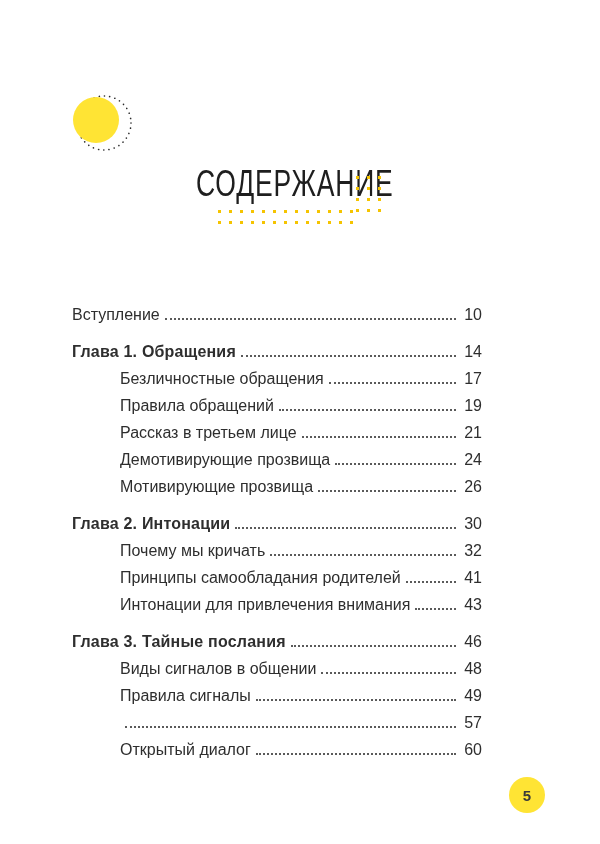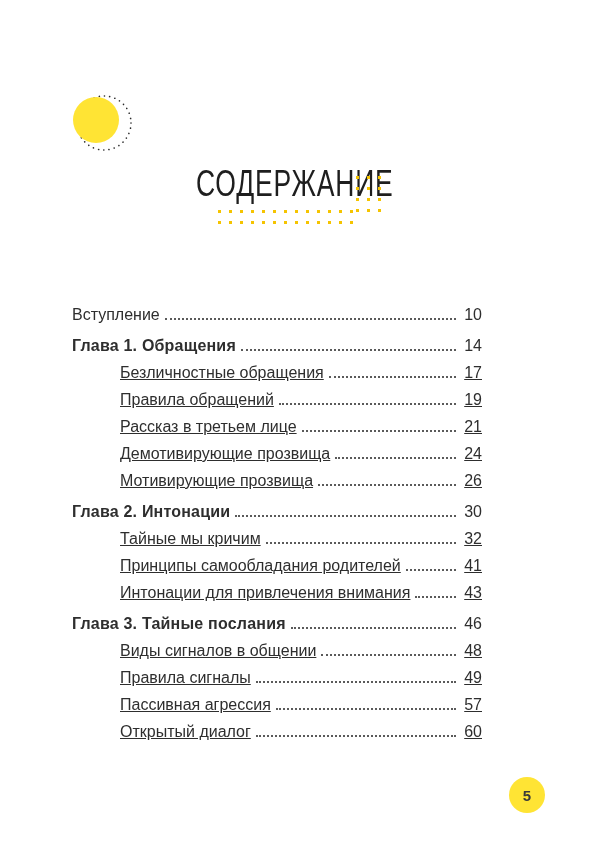--- a/index.html
+++ b/index.html
@@ -41,22 +41,22 @@
   .dots-right{left:352px;top:172px;width:30px;height:42px;}
   .dots-below{left:214px;top:206px;width:140px;height:21px;}
 
   
   .toc{position:absolute;left:72px;top:306px;width:410px;}
   .toc-row{
     display:flex;align-items:baseline;
     font-size:16px;line-height:18px;margin-bottom:9px;
     white-space:nowrap;
   }
-  .toc-row.gap{margin-top:13px;}
-  .toc-row.sub{padding-left:48px;text-decoration:underline;}
+  .toc-row.gap{margin-top:19px;}
+  .toc-row.sub{padding-left:48px;}
   .toc-row.bold .toc-label{font-weight:bold;letter-spacing:0.2px;}
   .toc-label{flex:0 0 auto;}
   .toc-leader{
     flex:1 1 auto;min-width:18px;
     border-bottom:2px dotted #5a5a5a;
     margin:0 4px 2px 5px;height:0;
     align-self:flex-end;margin-bottom:4px;
   }
   .toc-page{flex:0 0 auto;min-width:22px;text-align:right;}
 
@@ -119,21 +119,21 @@
     <span class="toc-label">Мотивирующие прозвища</span>
     <span class="toc-leader"></span>
     <span class="toc-page">26</span>
   </div>
     <div class="toc-row bold gap">
     <span class="toc-label">Глава 2.  Интонации</span>
     <span class="toc-leader"></span>
     <span class="toc-page">30</span>
   </div>
     <div class="toc-row sub">
-    <span class="toc-label">Тайные мы кричим</span>
+    <span class="toc-label">Почему мы кричать</span>
     <span class="toc-leader"></span>
     <span class="toc-page">32</span>
   </div>
     <div class="toc-row sub">
     <span class="toc-label">Принципы самообладания родителей</span>
     <span class="toc-leader"></span>
     <span class="toc-page">41</span>
   </div>
     <div class="toc-row sub">
     <span class="toc-label">Интонации для привлечения внимания</span>
@@ -149,21 +149,20 @@
     <span class="toc-label">Виды сигналов в общении</span>
     <span class="toc-leader"></span>
     <span class="toc-page">48</span>
   </div>
     <div class="toc-row sub">
     <span class="toc-label">Правила сигналы</span>
     <span class="toc-leader"></span>
     <span class="toc-page">49</span>
   </div>
     <div class="toc-row sub">
-    <span class="toc-label">Пассивная агрессия</span>
     <span class="toc-leader"></span>
     <span class="toc-page">57</span>
   </div>
     <div class="toc-row sub">
     <span class="toc-label">Открытый диалог</span>
     <span class="toc-leader"></span>
     <span class="toc-page">60</span>
   </div>
   </div>
 

